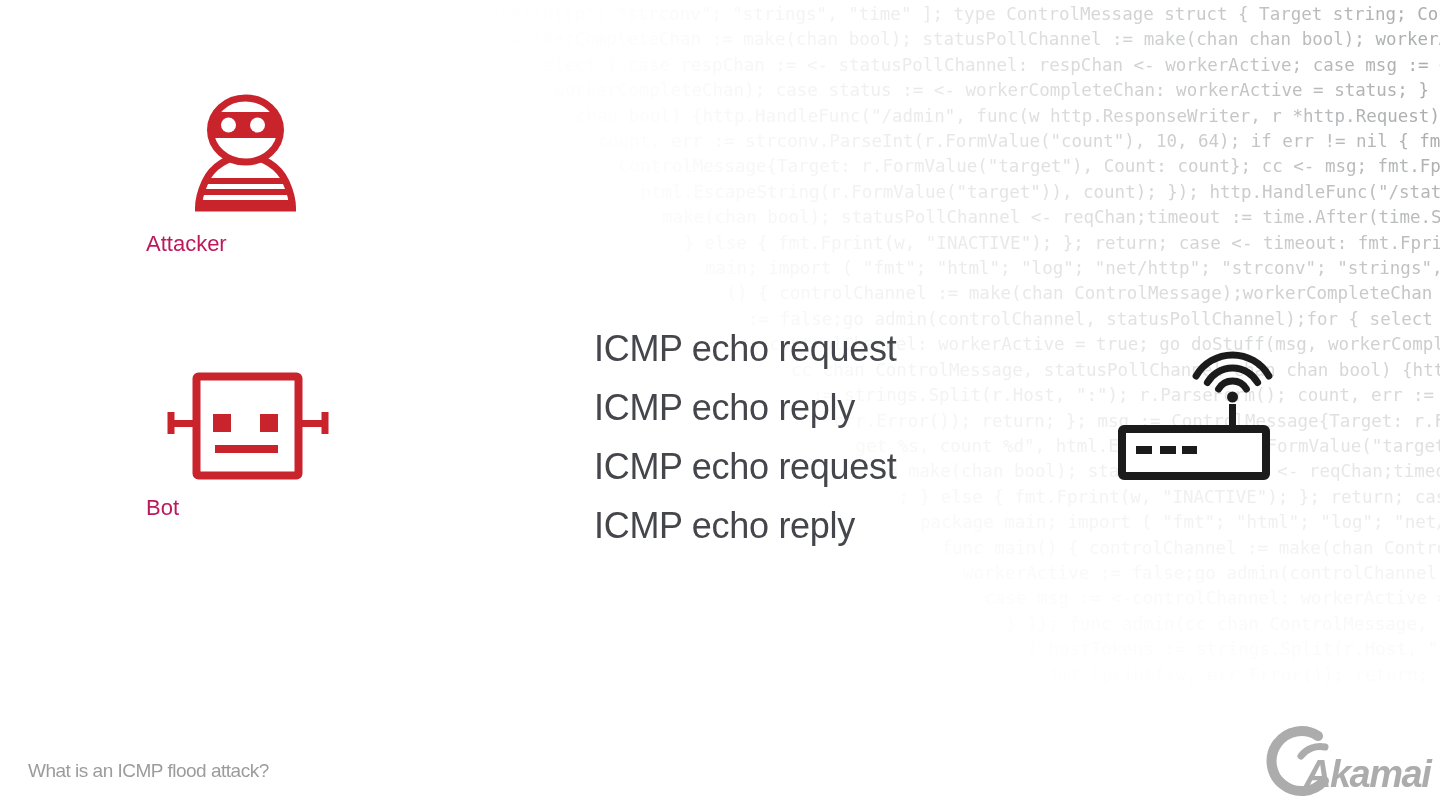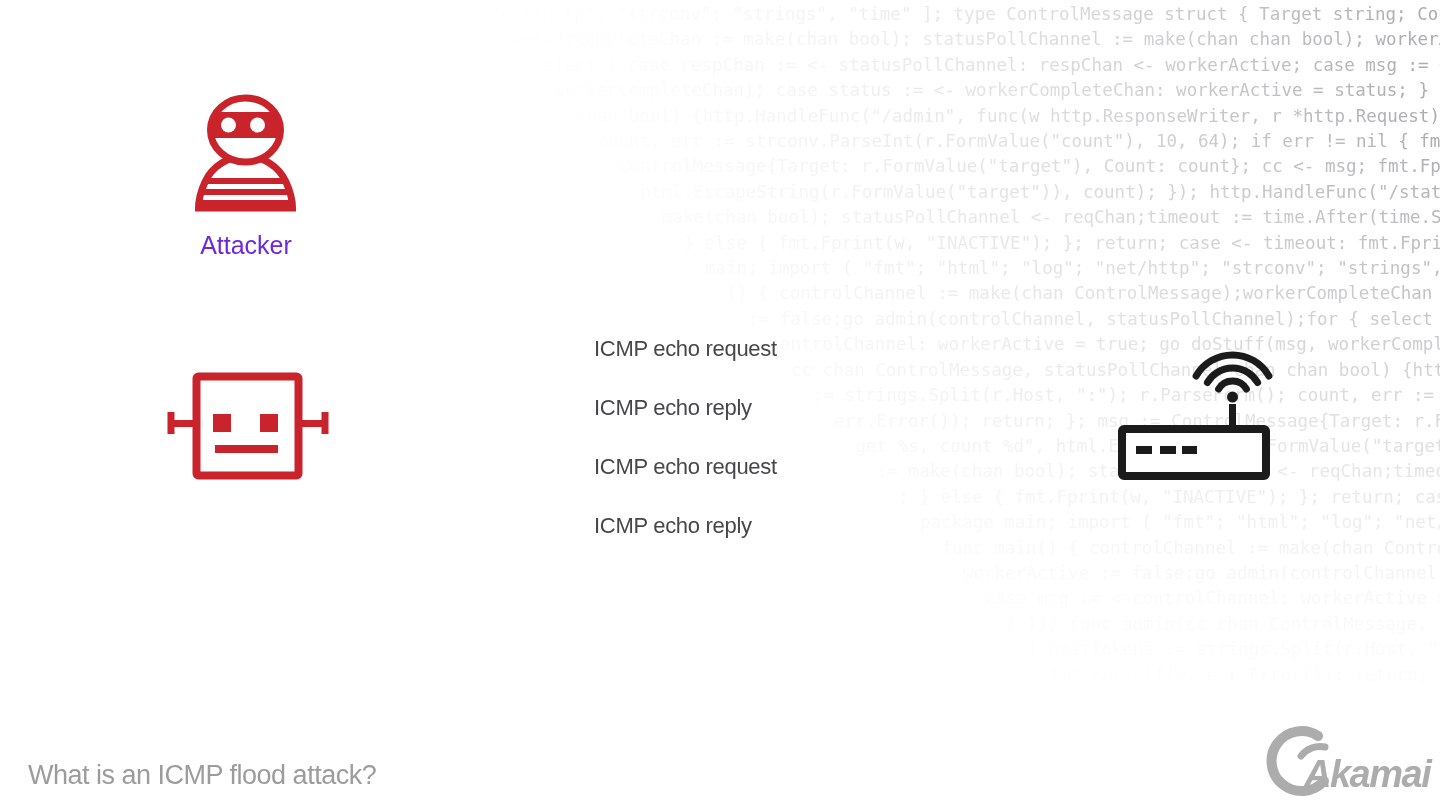--- a/index.html
+++ b/index.html
@@ -23,50 +23,50 @@
   }
   .fade-bottom{
     position:absolute;left:0;top:0;width:1440px;height:810px;z-index:1;pointer-events:none;
     background:linear-gradient(180deg,rgba(255,255,255,0) 0%,rgba(255,255,255,0) 15%,
       rgba(255,255,255,0.30) 38%,rgba(255,255,255,0.62) 55%,
       rgba(255,255,255,0.90) 74%,#fff 90%);
   }
   
   .diagram{position:absolute;inset:0;z-index:2;}
   .node-label{
-    position:absolute;color:#6d28d9;font-size:25px;font-weight:500;
-    text-align:center;letter-spacing:0px;
+    position:absolute;color:#be185d;font-size:22px;font-weight:500;
+    letter-spacing:0px;
   }
   #attacker-label{left:146px;top:231px;width:200px;}
   #bot-label{left:146px;top:495px;width:200px;}
   #router-label{left:1094px;top:495px;width:200px;}
   #attacker-icon{position:absolute;left:191px;top:94px;}
   #bot-icon{position:absolute;left:166px;top:370px;}
   #router-icon{position:absolute;left:1110px;top:348px;}
   
   #down-arrow{position:absolute;left:238px;top:288px;width:17px;height:54px;}
   #down-arrow .stem{position:absolute;left:7px;top:0;width:3px;height:39px;background:var(--red);}
   #down-arrow .head{
     position:absolute;left:0;top:38px;width:0;height:0;
     border-left:8.5px solid transparent;border-right:8.5px solid transparent;
     border-top:15px solid var(--red);
   }
   
   #flows{position:absolute;left:378px;top:319px;width:681px;}
   .flow-row{display:flex;align-items:center;height:59px;gap:20px;}
-  .flow-label{flex:1;text-align:left;color:#45464b;font-size:22px;font-weight:400;letter-spacing:-0.3px;white-space:nowrap;}
+  .flow-label{flex:1;text-align:left;color:#45464b;font-size:36px;font-weight:400;letter-spacing:-0.3px;white-space:nowrap;}
   .seg{display:flex;align-items:center;width:196px;flex:none;}
   .line-solid{flex:1;height:3px;background:var(--red);}
   .line-dashed{flex:1;height:3px;background:repeating-linear-gradient(90deg,var(--gray) 0 7px,transparent 7px 14px);}
   .head-right{width:0;height:0;border-top:8px solid transparent;border-bottom:8px solid transparent;border-left:18px solid var(--red);}
   .head-left{width:0;height:0;border-top:8px solid transparent;border-bottom:8px solid transparent;border-right:18px solid var(--gray);}
   
   #caption{
     position:absolute;left:28px;top:760px;z-index:2;
-    color:#9c9c9c;font-size:27px;font-weight:500;letter-spacing:-0.5px;
+    color:#9c9c9c;font-size:19px;font-weight:500;letter-spacing:-0.5px;
   }
   #akamai-logo{position:absolute;left:1266px;top:724px;z-index:2;}
 </style>
 </head>
 <body>
 
 <div id="code-layer">
     <div class="code-line" style="margin-left: 20px;">"net/http"; "strconv"; "strings", "time" ]; type ControlMessage struct { Target string; Count int64; }; func main() { controlChannel := make(chan ControlMessage);</div>
     <div class="code-line" style="margin-left: 41.5px;">workerCompleteChan := make(chan bool); statusPollChannel := make(chan chan bool); workerActive := false;go admin(controlChannel, statusPollChannel);for {</div>
     <div class="code-line" style="margin-left: 63px;">select { case respChan := &lt;- statusPollChannel: respChan &lt;- workerActive; case msg := &lt;-controlChannel: workerActive = true; go doStuff(msg,</div>
@@ -134,20 +134,21 @@
   <svg id="bot-icon" width="164" height="112" viewBox="0 0 164 112">
     <rect x="1.5" y="42" width="7" height="22" fill="#c9232c"></rect>
     <rect x="8" y="50" width="20" height="7" fill="#c9232c"></rect>
     <rect x="155.5" y="42" width="7" height="22" fill="#c9232c"></rect>
     <rect x="136" y="50" width="20" height="7" fill="#c9232c"></rect>
     <rect x="30.5" y="6.5" width="102" height="99" fill="#ffffff" stroke="#c9232c" stroke-width="8" rx="2"></rect>
     <rect x="47" y="44" width="18" height="18" fill="#c9232c"></rect>
     <rect x="94" y="44" width="18" height="18" fill="#c9232c"></rect>
     <rect x="49" y="75" width="63" height="8" fill="#c9232c"></rect>
   </svg>
+  <div id="bot-label" class="node-label">Bot</div>
 
   <div id="flows">
       <div class="flow-row">
         <div class="seg">
           <div class="line-solid"></div>
         </div>
         <div class="flow-label">ICMP echo request</div>
         <div class="seg">
           <div class="line-solid"></div>
           <div class="head-right"></div>

